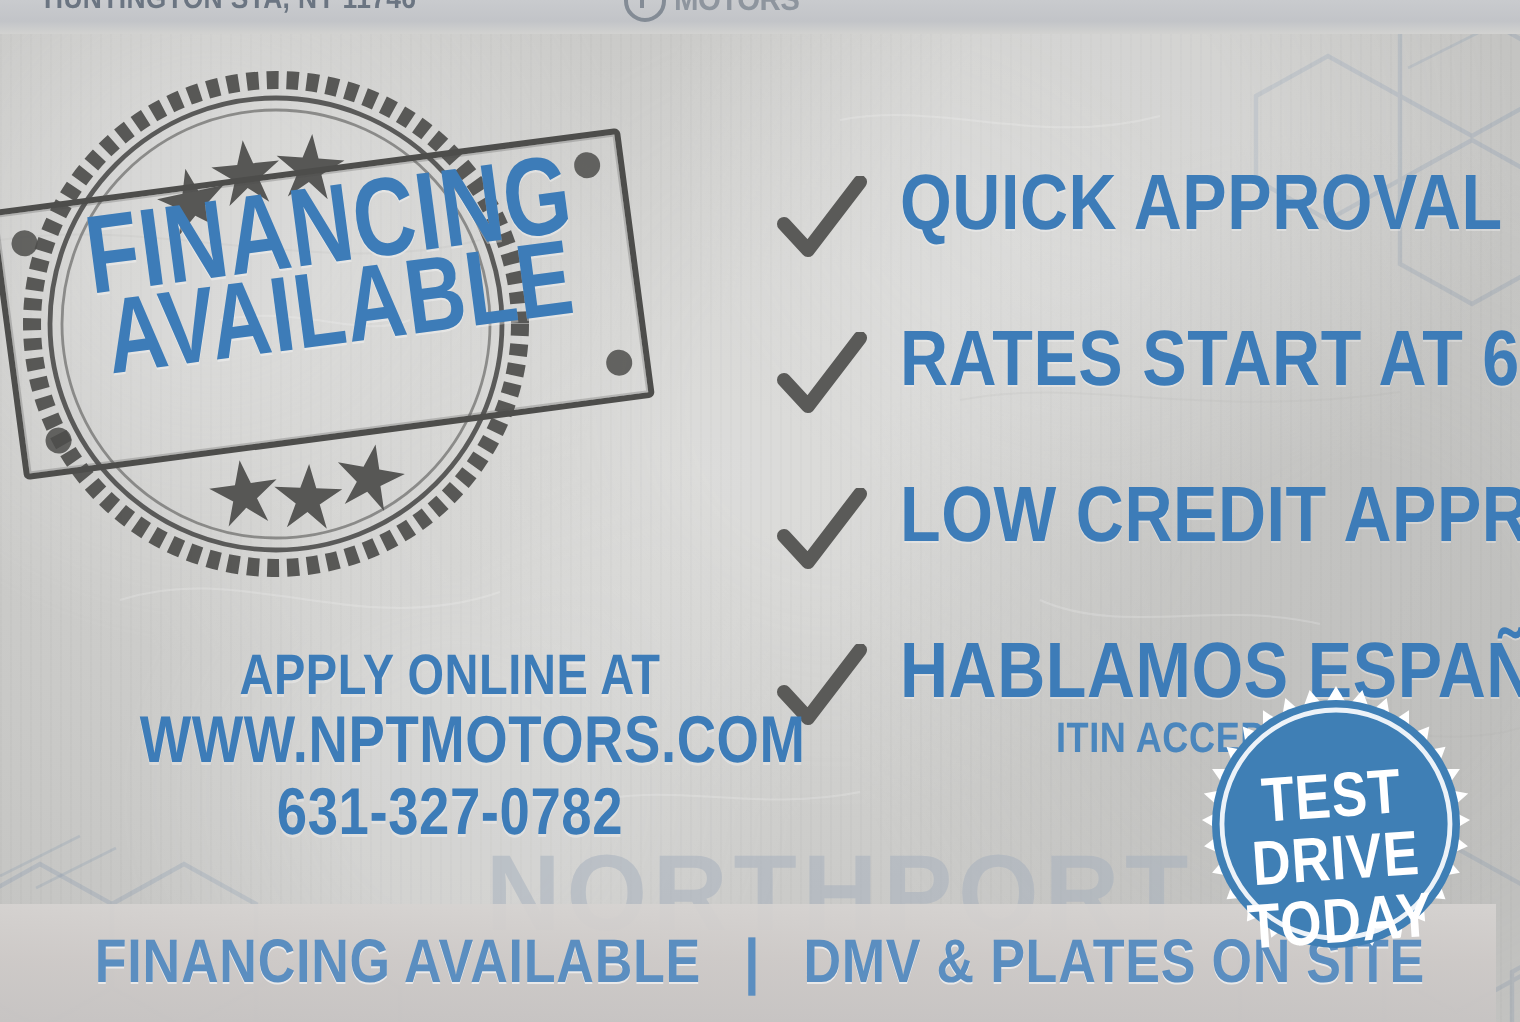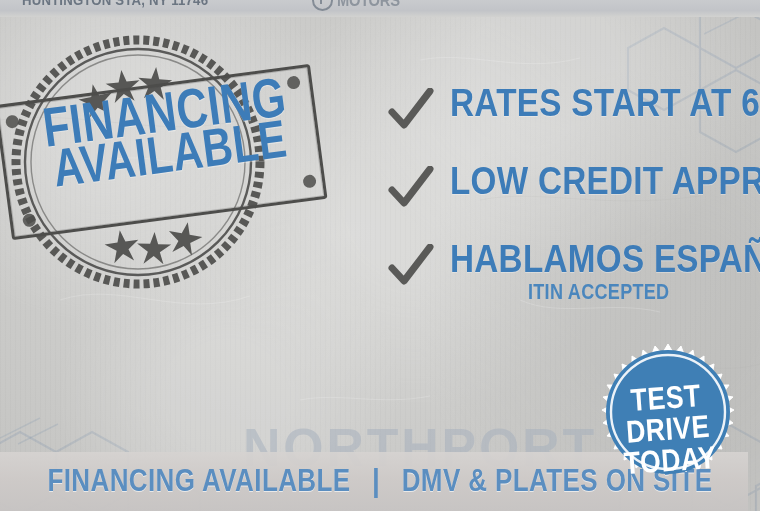--- a/index.html
+++ b/index.html
@@ -391,20 +391,26 @@
     </div>
 
     <div class="stamp-text">
       <span class="stamp-line l1">FINANCING</span>
       <span class="stamp-line l2">AVAILABLE</span>
     </div>
   </div>
 
   <div class="checklist">
 
+    <div class="check-row">
+      <svg class="check-mark" viewBox="0 0 46 46">
+        <path d="M4,24 L16,37 L42,3" fill="none" stroke="#5a5a58" stroke-width="7" stroke-linecap="round" stroke-linejoin="round"></path>
+      </svg>
+      <span class="check-label">QUICK APPROVAL</span>
+    </div>
 
     <div class="check-row">
       <svg class="check-mark" viewBox="0 0 46 46">
         <path d="M4,24 L16,37 L42,3" fill="none" stroke="#5a5a58" stroke-width="7" stroke-linecap="round" stroke-linejoin="round"></path>
       </svg>
       <span class="check-label">RATES START AT 6.2%</span>
     </div>
 
     <div class="check-row">
       <svg class="check-mark" viewBox="0 0 46 46">
@@ -416,20 +422,25 @@
     <div class="check-row">
       <svg class="check-mark" viewBox="0 0 46 46">
         <path d="M4,24 L16,37 L42,3" fill="none" stroke="#5a5a58" stroke-width="7" stroke-linecap="round" stroke-linejoin="round"></path>
       </svg>
       <span class="check-label">HABLAMOS ESPAÑOL</span>
       <span class="check-sub">ITIN ACCEPTED</span>
     </div>
 
   </div>
 
+  <div class="apply-block">
+    <span class="apply-line a1">APPLY ONLINE AT</span>
+    <span class="apply-line a2">WWW.NPTMOTORS.COM</span>
+    <span class="apply-line a3">631-327-0782</span>
+  </div>
 
   <div class="watermark">NORTHPORT</div>
 
   <div class="bottom-bar">
     <div class="bottom-inner">
       <span class="bottom-text">FINANCING AVAILABLE</span><span class="bottom-sep">|</span><span class="bottom-text">DMV &amp; PLATES ON SITE</span>
     </div>
   </div>
 
   <div class="badge">

